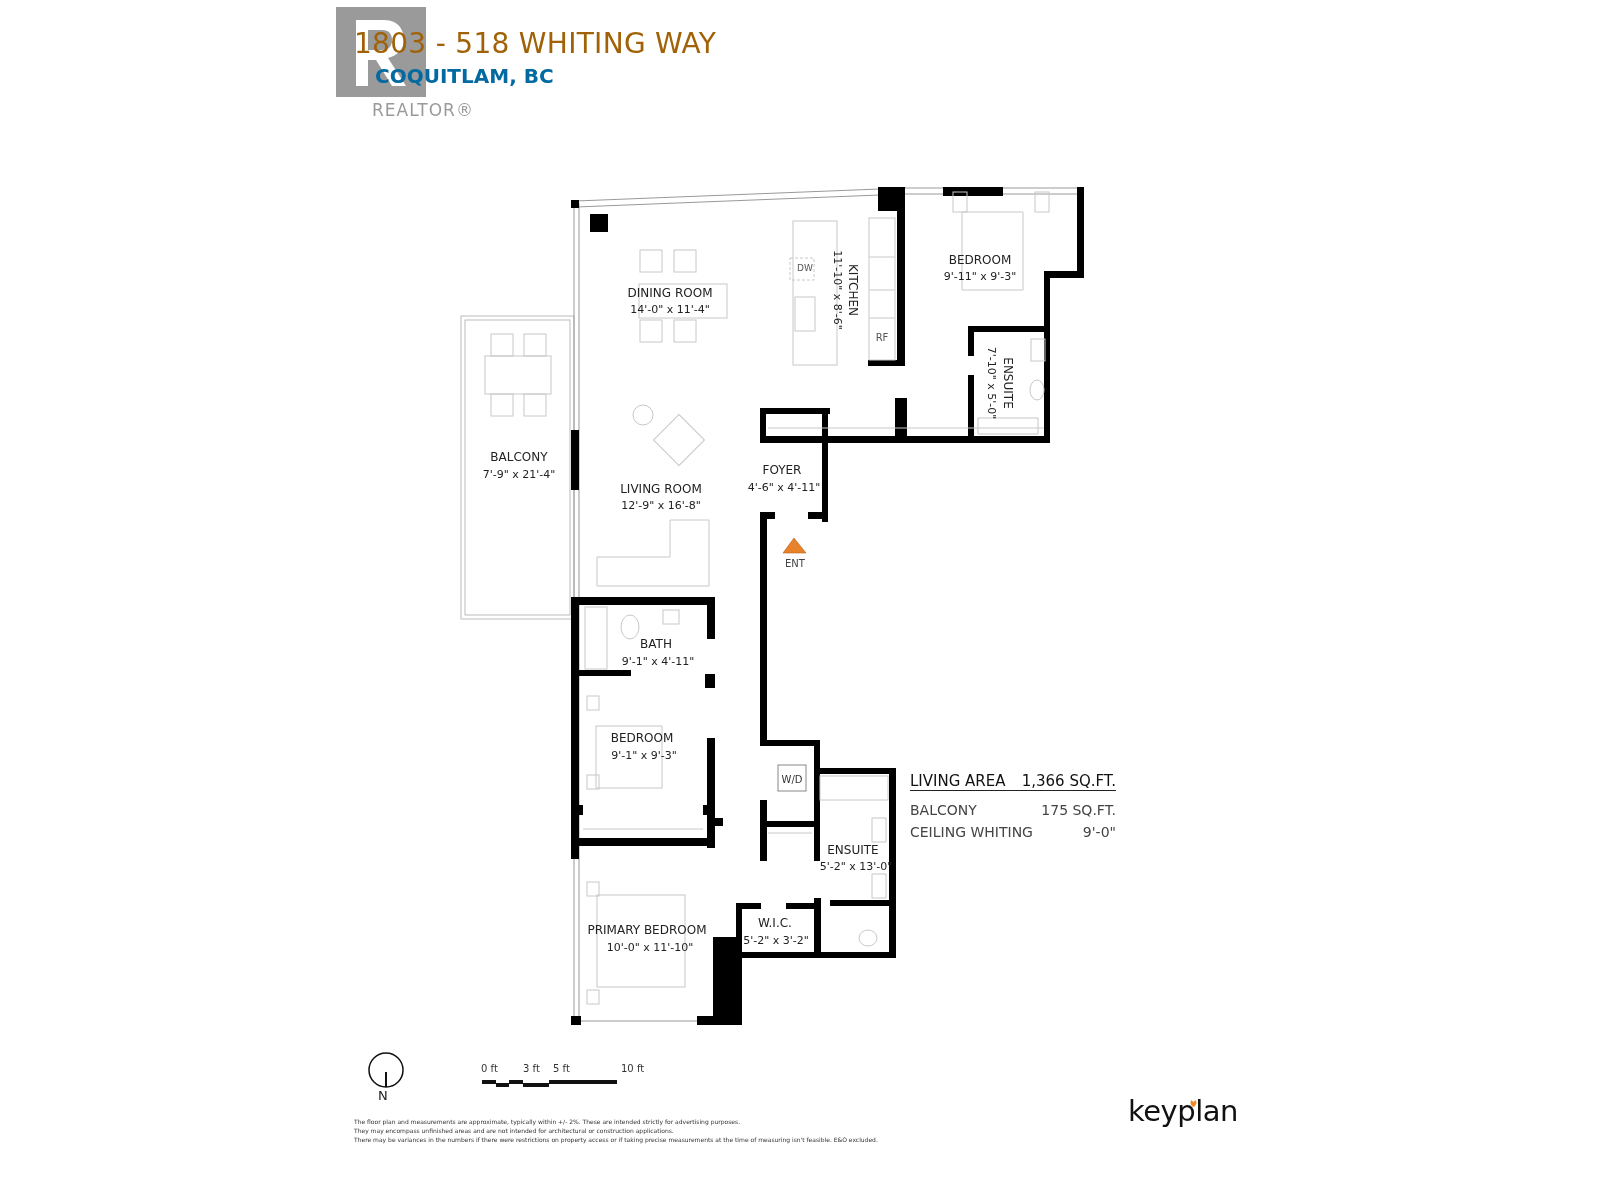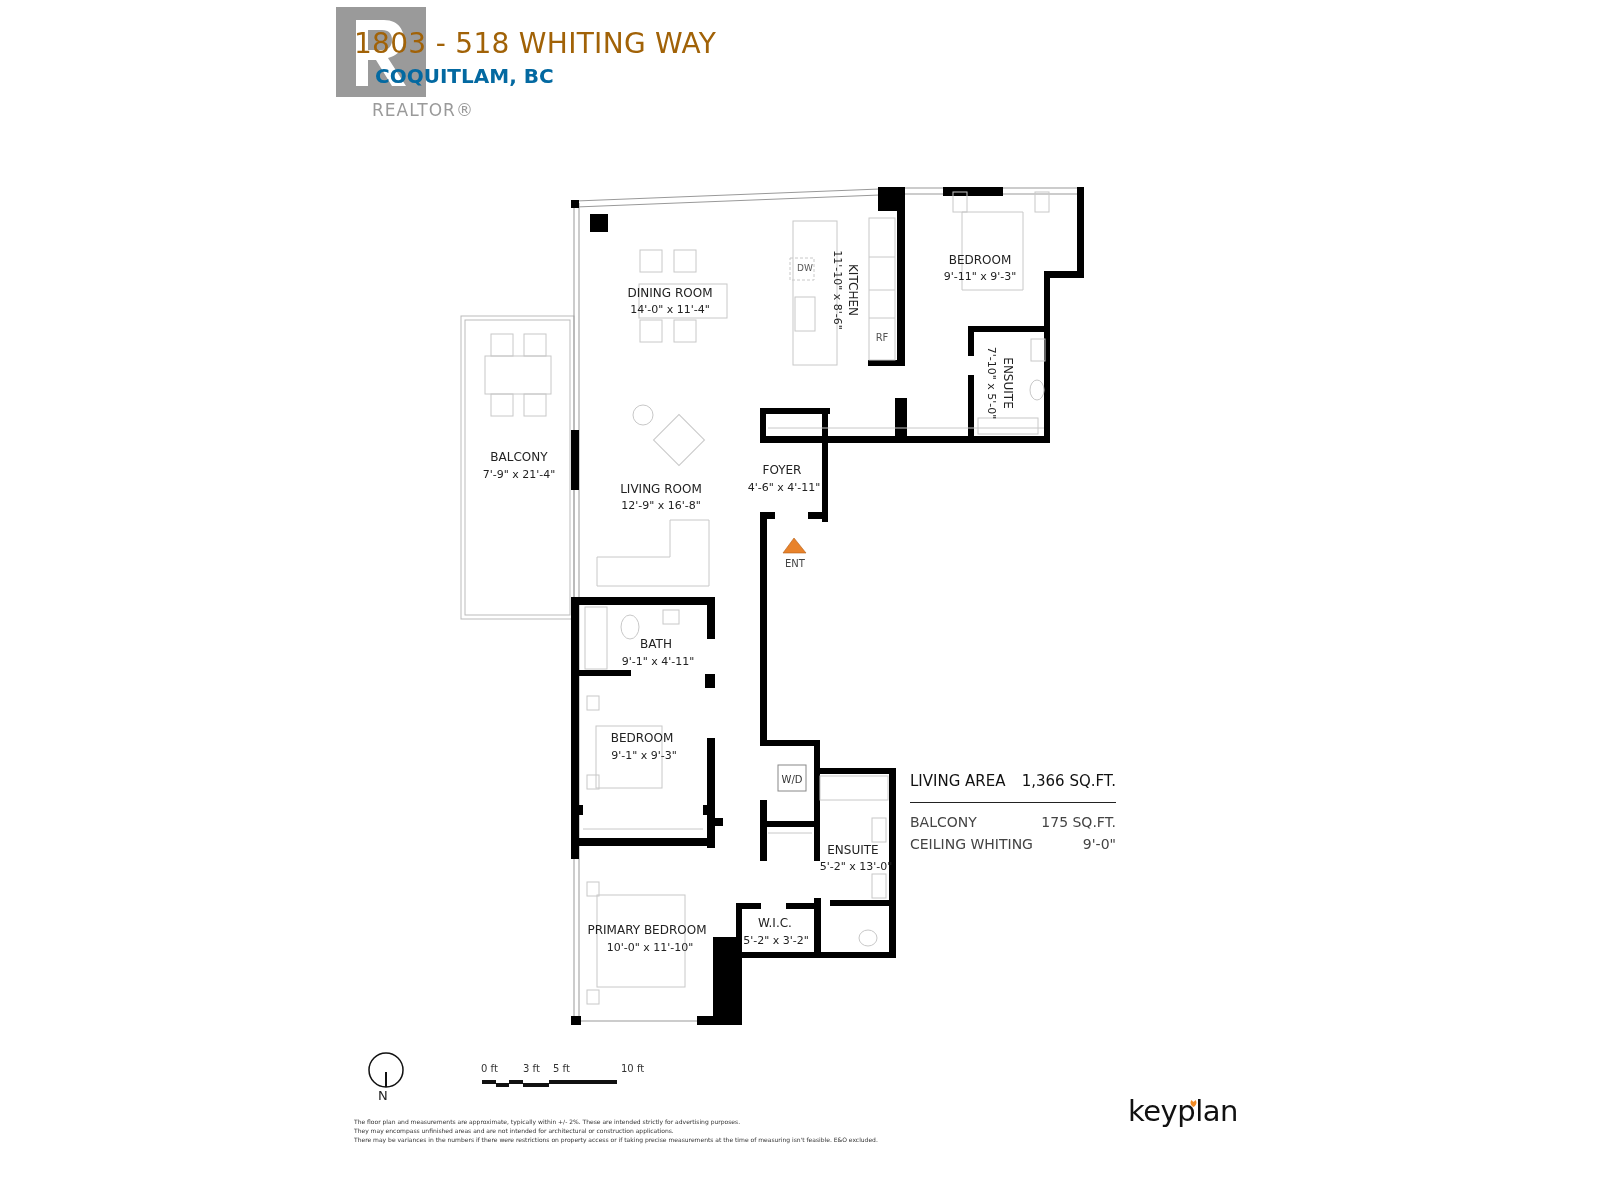--- a/index.html
+++ b/index.html
@@ -6,21 +6,21 @@
   body { width: 1600px; height: 1200px; position: relative; overflow: hidden; font-family: "DejaVu Sans", sans-serif; color: #222; }
   .abs { position: absolute; }
   .realtor-box { left: 336px; top: 7px; width: 90px; height: 90px; background: #9a9a9a; }
   .realtor-r { left: 352px; top: 16px; width: 58px; height: 74px; }
   .realtor-word { left: 336px; top: 100px; font-size: 17px; letter-spacing: 1px; color: #9a9a9a; margin-left: 36px; }
   .title { left: 354px; top: 27px; font-size: 28px; font-weight: 500; color: #a16207; letter-spacing: 0.3px; white-space: nowrap; }
   .subtitle { left: 375px; top: 64px; font-size: 20px; color: #0369a1; white-space: nowrap; font-weight: bold; }
   .plan { left: 440px; top: 180px; }
   .stats { left: 910px; top: 772px; width: 206px; font-size: 14px; }
   .stats .row { display: flex; justify-content: space-between; }
-  .stats .main { font-size: 15px; color: #111; padding-bottom: 12px; border-bottom: 1.5px solid #222; margin-bottom: 8px; }
+  .stats .main { font-size: 15px; color: #111; padding-bottom: 0; border-bottom: 1.5px solid #222; margin-bottom: 8px; }
   .stats .sub { color: #444; line-height: 22px; }
   .compass { left: 368px; top: 1052px; }
   .compass-n { left: 378px; top: 1088px; font-size: 13px; color: #222; }
   .scale-labels { left: 470px; top: 1063px; font-size: 10px; color: #333; }
   .scale-labels span { position: absolute; white-space: nowrap; }
   .scale-bar { left: 482px; top: 1080px; }
   .disclaimer { left: 354px; top: 1117px; font-size: 6px; color: #333; line-height: 9px; white-space: nowrap; }
   .keyplan { left: 1083px; top: 1094px; font-size: 29px; color: #111; font-weight: 500; letter-spacing: -0.5px; margin-left: 45px; }
   .keyplan-dot { left: 1189px; top: 1099px; width: 9px; height: 9px; }
 </style>

